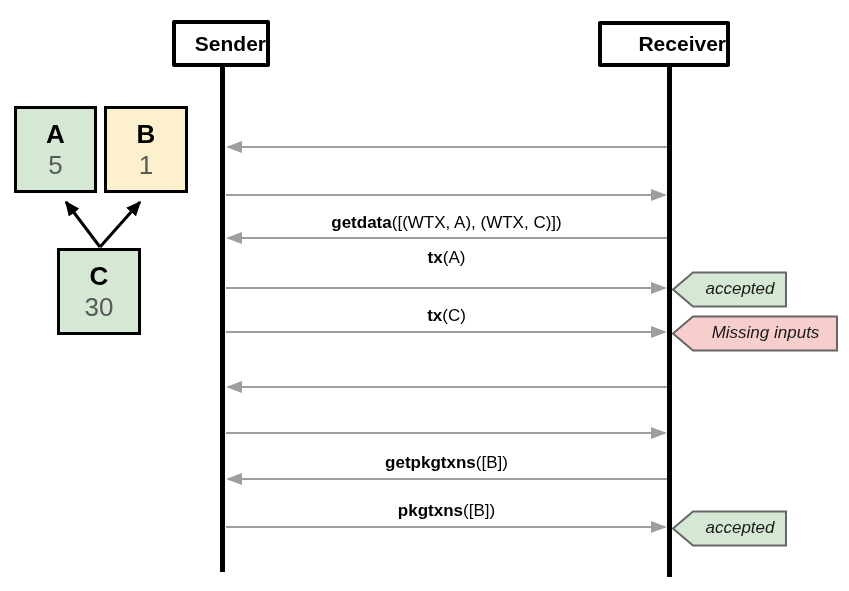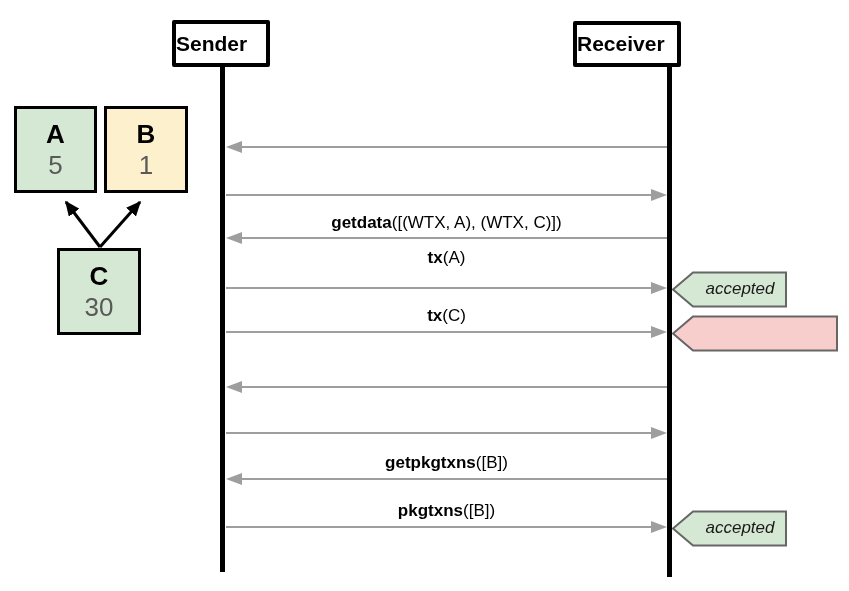--- a/index.html
+++ b/index.html
@@ -4,25 +4,25 @@
 <style>
   * { margin:0; padding:0; box-sizing:border-box; }
   body { background:#fff; }
   .stage {
     position:relative; width:849px; height:591px; background:#ffffff;
     font-family:"Liberation Sans", sans-serif; overflow:hidden;
   }
   
   .pbox {
     position:absolute; background:#fff; border:4px solid #000; border-radius:2px;
-    display:flex; align-items:center; justify-content:flex-start;
+    display:flex; align-items:center; justify-content:flex-end;
     font-weight:bold; font-size:21px; color:#000;
   }
   .pbox.sender   { left:172px; top:20px; width:98px;  height:47px; }
-  .pbox.receiver { left:573px; top:21px; width:108px; height:46px; }
+  .pbox.receiver { left:598px; top:21px; width:132px; height:46px; }
   
   .lifeline { position:absolute; width:5px; background:#000; }
   .lifeline.sender   { left:220px; top:67px; height:505px; }
   .lifeline.receiver { left:667px; top:67px; height:510px; }
   
   .msg-label {
     position:absolute; left:226px; width:441px; text-align:center;
     font-size:17px; color:#000; white-space:nowrap; height:20px; line-height:20px;
   }
   .msg-label .b { font-weight:bold; }
@@ -130,20 +130,21 @@
     <span class="b">tx</span><span>(C)</span>
   </div>
   <div class="arrow right" style="top:326px">
     <div class="shaft"></div>
       <div class="head"></div>
   </div>
   <div class="tag" style="top:315px">
     <svg width="167" height="37">
       <polygon points="1,18.5 21,1.5 165,1.5 165,35.5 21,35.5" stroke-width="2" stroke="#666666" fill="#f8cecc"></polygon>
     </svg>
+    <span class="tag-text">Missing inputs</span>
   </div>
 
   <div class="arrow left" style="top:381px">
     <div class="shaft"></div>
       <div class="head"></div>
   </div>
 
   <div class="arrow right" style="top:427px">
     <div class="shaft"></div>
       <div class="head"></div>

